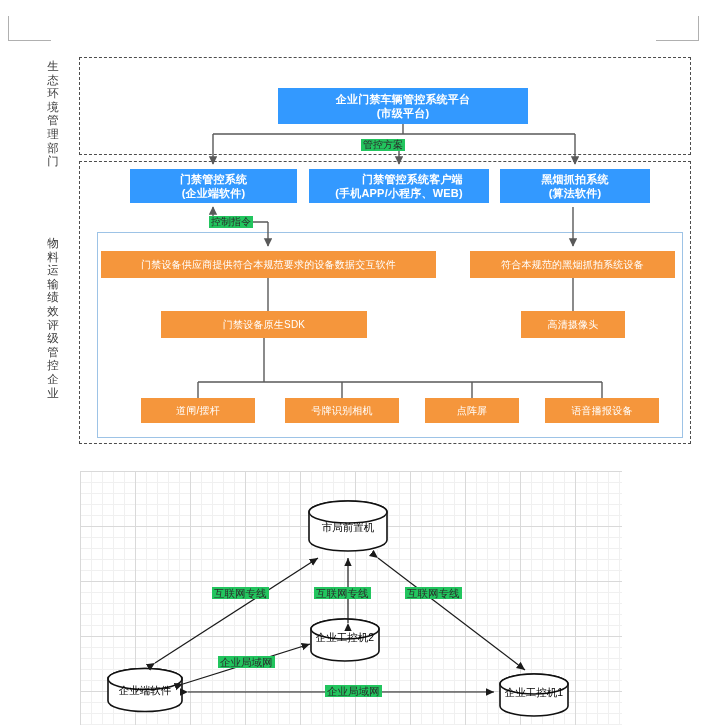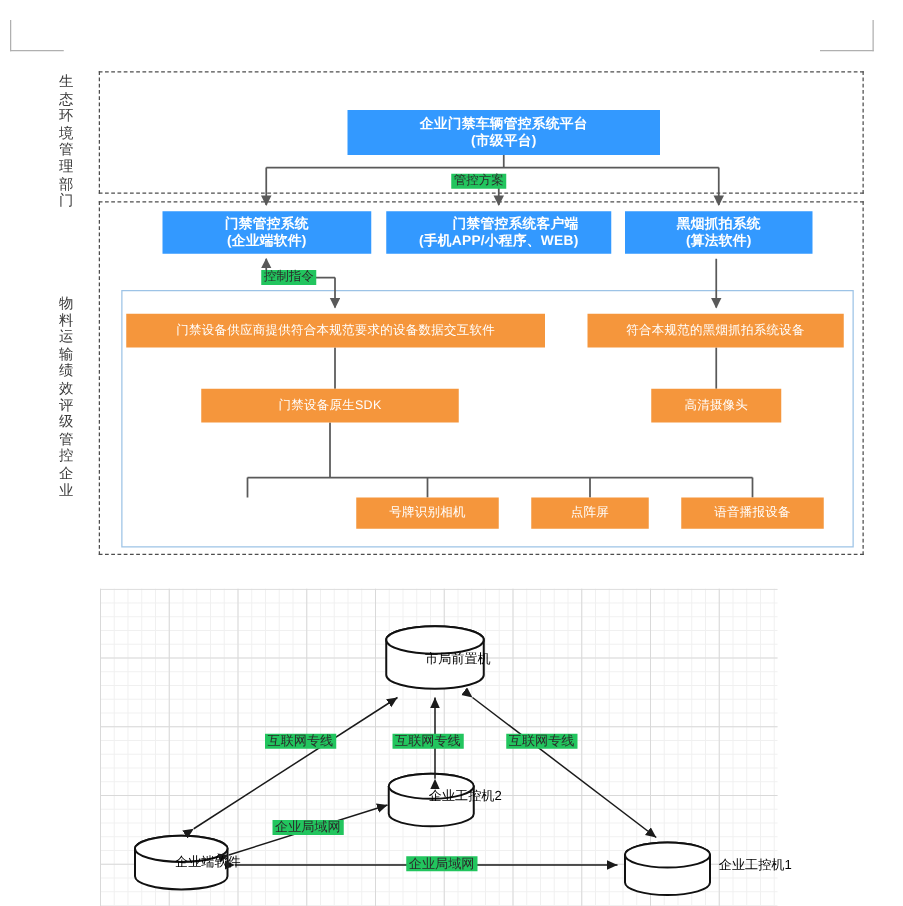--- a/index.html
+++ b/index.html
@@ -79,21 +79,21 @@
       linear-gradient(to bottom,#d9d9d9 1px,transparent 1px),
       linear-gradient(to right,#f0f0f0 1px,transparent 1px),
       linear-gradient(to bottom,#f0f0f0 1px,transparent 1px);
     background-size:55px 55px,55px 55px,11px 11px,11px 11px;
     overflow:hidden;
   }
   .svg-bottom{position:absolute;left:0;top:0;width:722px;height:725px;}
 
   .cyl-label{
     position:absolute;font-size:10.5px;line-height:12px;color:#000;
-    white-space:pre-line;padding-left:32px;
+    text-align:center;white-space:pre-line;
   }
 </style>
 </head>
 <body>
 
 <div id="root">
 
   <div class="crop crop-tl"></div>
   <div class="crop crop-tr"></div>
 
@@ -189,20 +189,21 @@
     <span>
       <span>黑烟抓拍系统</span><br>
       <span>(算法软件)</span>
     </span>
   </div>
 
   <div class="box box-orange b-supplier">门禁设备供应商提供符合本规范要求的设备数据交互软件</div>
   <div class="box box-orange b-smokedev">符合本规范的黑烟抓拍系统设备</div>
   <div class="box box-orange b-sdk">门禁设备原生SDK</div>
   <div class="box box-orange b-camera">高清摄像头</div>
+  <div class="box box-orange b-gate">道闸/摆杆</div>
   <div class="box box-orange b-plate">号牌识别相机</div>
   <div class="box box-orange b-matrix">点阵屏</div>
   <div class="box box-orange b-voice">语音播报设备</div>
 
   <div class="conn-label lbl-scheme">管控方案</div>
   <div class="conn-label lbl-cmd">控制指令</div>
 
   <div class="grid-wrap"></div>
 
   <svg class="svg-bottom">
@@ -245,21 +246,21 @@
 
       <path d="M183,684 L310,644" marker-end="url(#ah2)" marker-start="url(#ah2s)"></path>
 
       <path d="M188,692 L494,692" marker-end="url(#ah2)" marker-start="url(#ah2s)"></path>
     </g>
   </svg>
 
   <div class="cyl-label" style="left:308px;top:521px;width:80px;">市局前置机</div>
   <div class="cyl-label" style="left:311px;top:631px;width:68px;">企业工控机2</div>
   <div class="cyl-label" style="left:108px;top:684px;width:74px;">企业端软件</div>
-  <div class="cyl-label" style="left:500px;top:686px;width:68px;margin-left:43px;">企业工控机1</div>
+  <div class="cyl-label" style="left:500px;top:686px;width:68px;">企业工控机1</div>
 
   <div class="conn-label" style="left:212px;top:587px;font-size:10.5px;">互联网专线</div>
   <div class="conn-label" style="left:314px;top:587px;font-size:10.5px;">互联网专线</div>
   <div class="conn-label" style="left:405px;top:587px;font-size:10.5px;">互联网专线</div>
   <div class="conn-label" style="left:218px;top:656px;font-size:10.5px;">企业局域网</div>
   <div class="conn-label" style="left:325px;top:685px;font-size:10.5px;">企业局域网</div>
 
 </div>
 
 </body></html>

